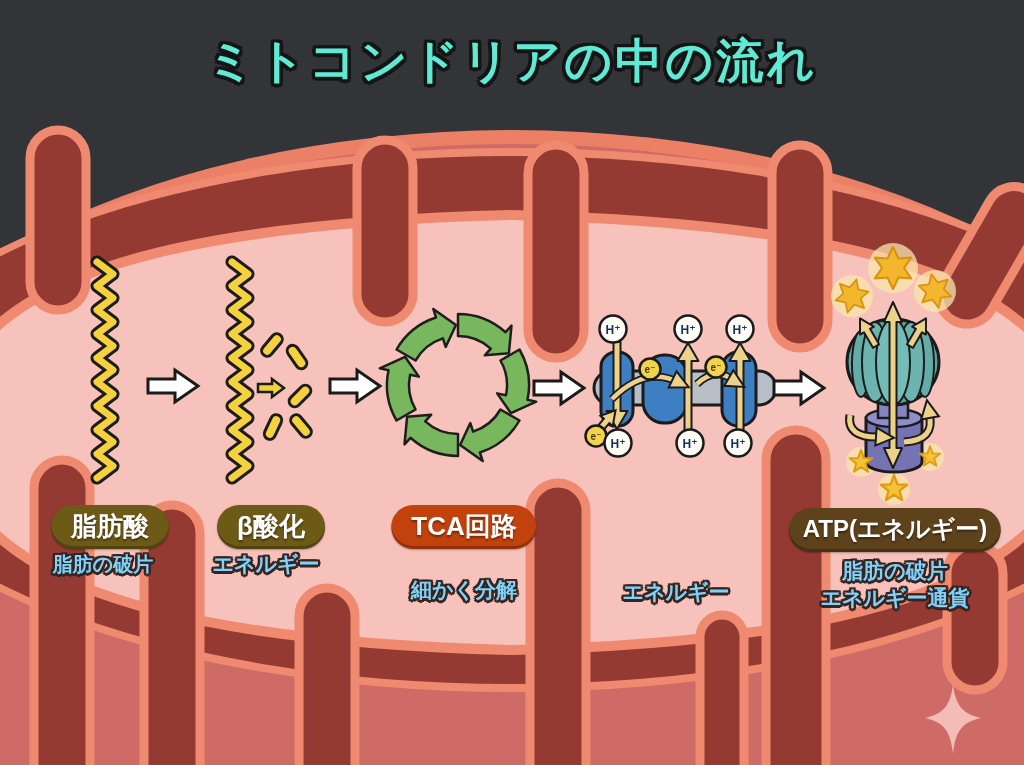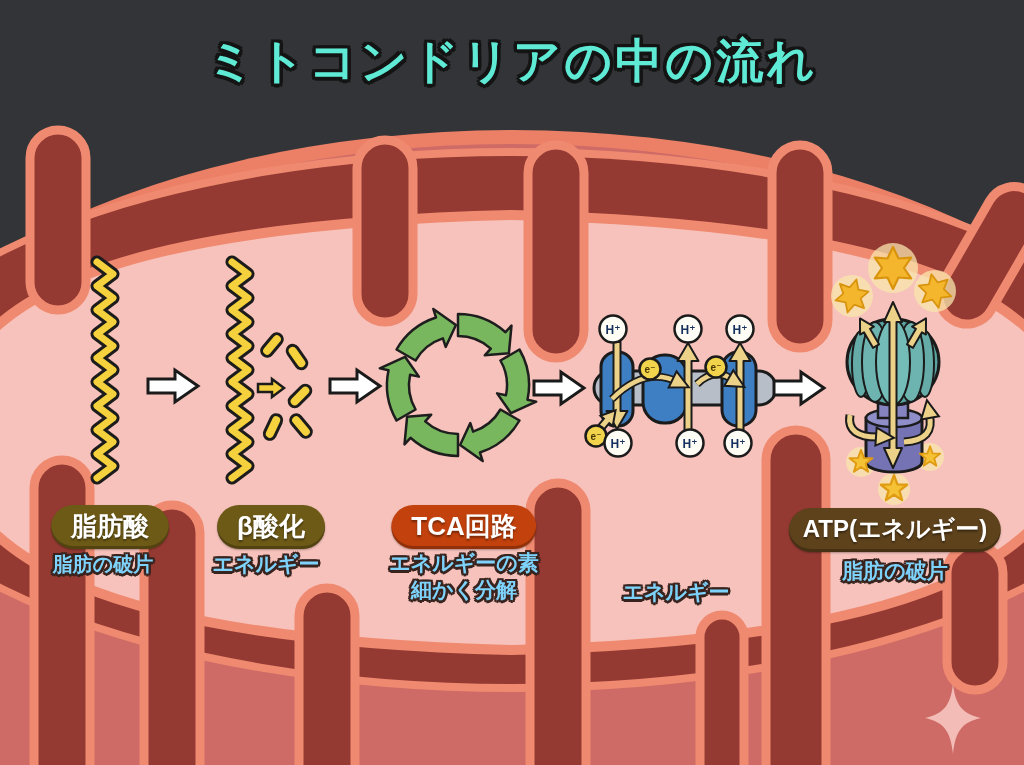--- a/index.html
+++ b/index.html
@@ -221,18 +221,18 @@
 
 <div class="title">ミトコンドリアの中の流れ</div>
 
 <div class="pill" style="left: 110px; top: 505px; background: rgb(110, 90, 23);">脂肪酸</div>
 <div class="pill" style="left: 271px; top: 505px; background: rgb(110, 90, 23); text-align: right;">β酸化</div>
 <div class="pill" style="left: 464px; top: 505px; background: #c2410c;">TCA回路</div>
 <div class="pill sp5" style="left: 895px; top: 508px; background: rgb(94, 66, 28);">ATP(エネルギー)</div>
 
 <div class="desc d-s1" style="left:103px;top:552px">脂肪の破片</div>
 <div class="desc" style="left:266px;top:551px">エネルギー</div>
-<div class="desc" style="left:464px;top:550px">エネルギーの素</div>
 <div class="desc" style="left:464px;top:577px">細かく分解</div>
 <div class="desc" style="left:676px;top:579px">エネルギー</div>
 <div class="desc" style="left:895px;top:558px">脂肪の破片</div>
+<div class="desc" style="left:895px;top:585px">エネルギー通貨</div>
 
 </div>
 
 </body></html>

